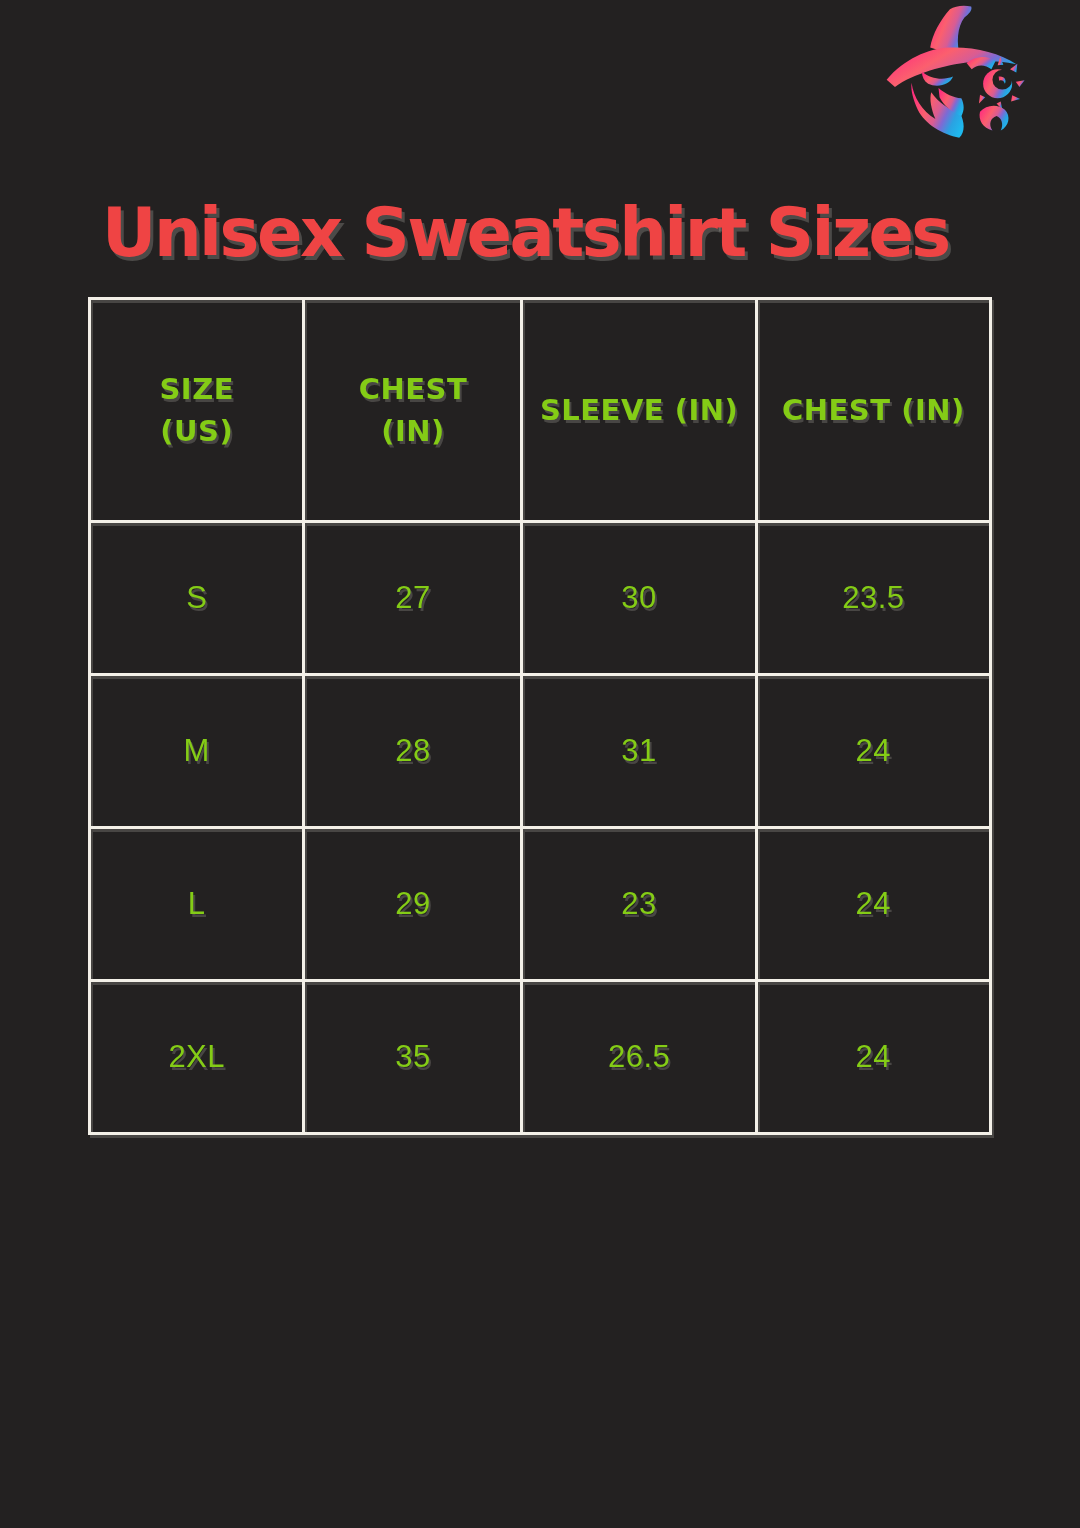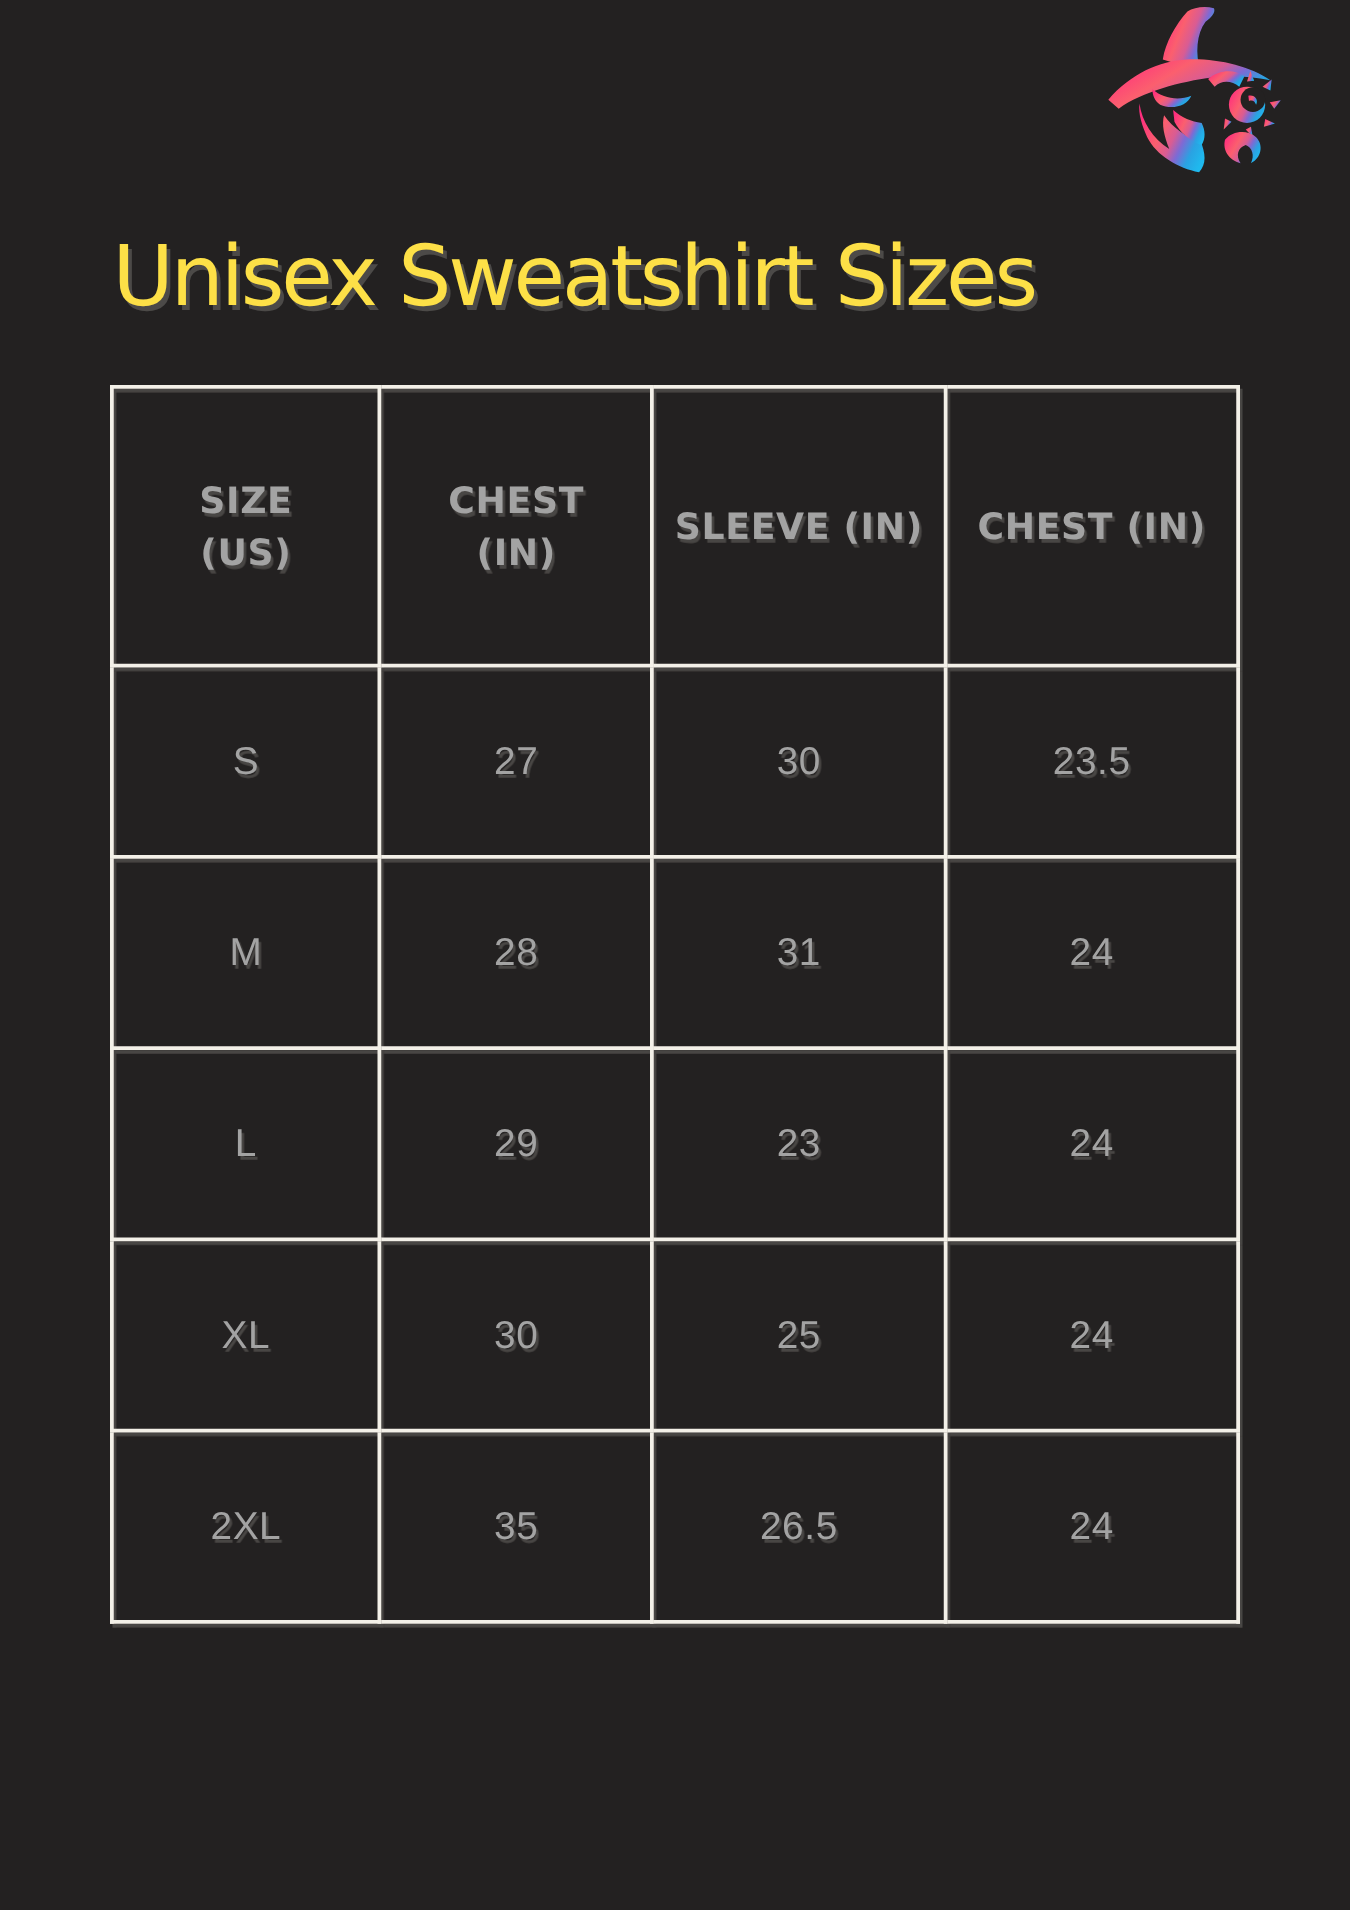--- a/index.html
+++ b/index.html
@@ -20,36 +20,36 @@
     top: 4px;
     right: 50px;
     width: 156px;
     height: 140px;
   }
   .logo svg { width: 100%; height: 100%; }
   .title {
     position: absolute;
     left: 90px;
     top: 182px;
-    margin: 0;
+    margin: 12px;
     font-size: 67px;
-    font-weight: 400;
+    font-weight: 700;
     letter-spacing: -2.5px;
-    color: #fde047;
+    color: #ef4444;
     white-space: nowrap;
     text-shadow: 3px 4px 0 rgba(242,238,229,0.20);
   }
   table.size-table {
     position: absolute;
     left: 88px;
-    top: 308px;
+    top: 297px;
     width: 904px;
     border-collapse: collapse;
     table-layout: fixed;
-    color: #a3a3a3;
+    color: #84cc16;
     filter: drop-shadow(2px 3px 0 rgba(242,238,229,0.18));
   }
   .size-table th, .size-table td {
     border: 3px solid #f3f0e8;
     text-align: center;
     vertical-align: middle;
     padding: 0;
   }
   .size-table thead tr { height: 223px; }
   .size-table tbody tr { height: 153px; }
@@ -156,26 +156,20 @@
         <td>31</td>
         <td>24</td>
       </tr>
       <tr>
         <td>L</td>
         <td>29</td>
         <td>23</td>
         <td>24</td>
       </tr>
       <tr>
-        <td>XL</td>
-        <td>30</td>
-        <td>25</td>
-        <td>24</td>
-      </tr>
-      <tr>
         <td>2XL</td>
         <td>35</td>
         <td>26.5</td>
         <td>24</td>
       </tr>
     </tbody>
   </table>
 
 </div>
 

